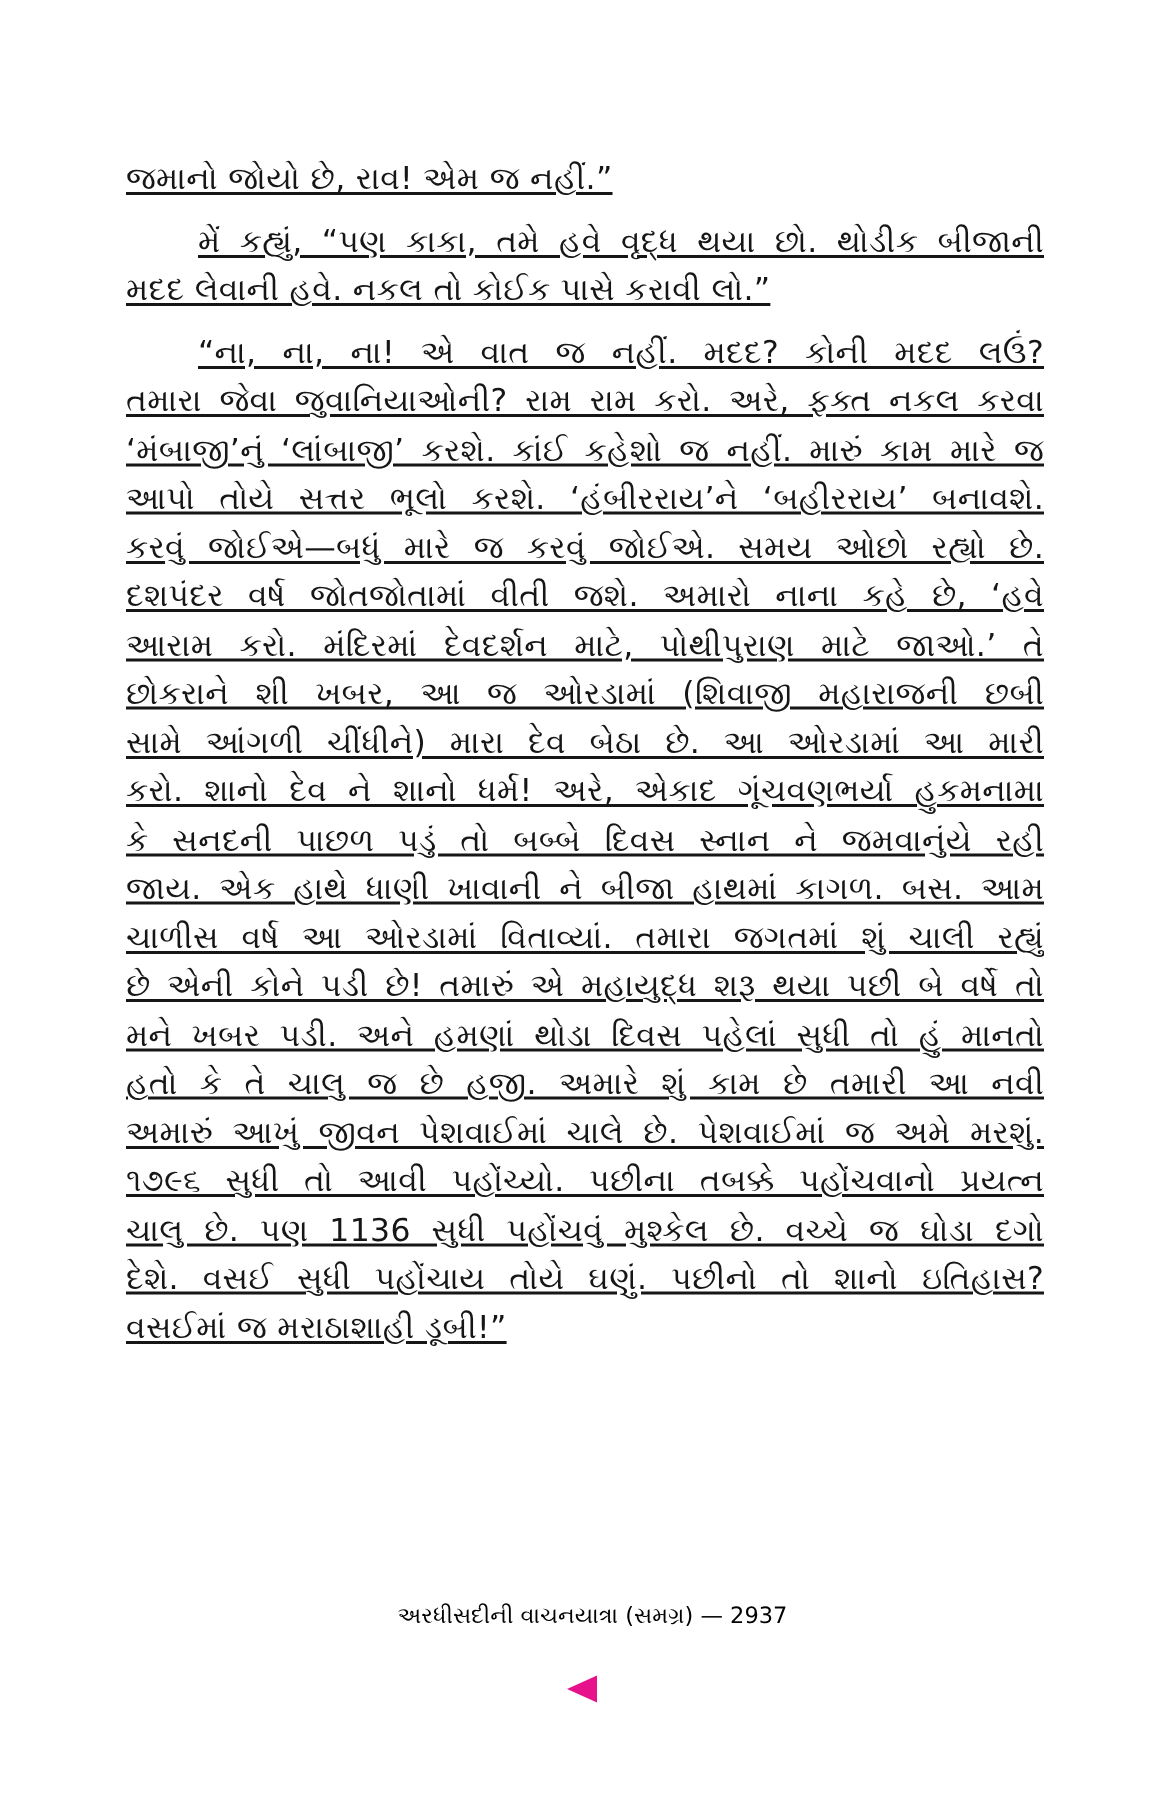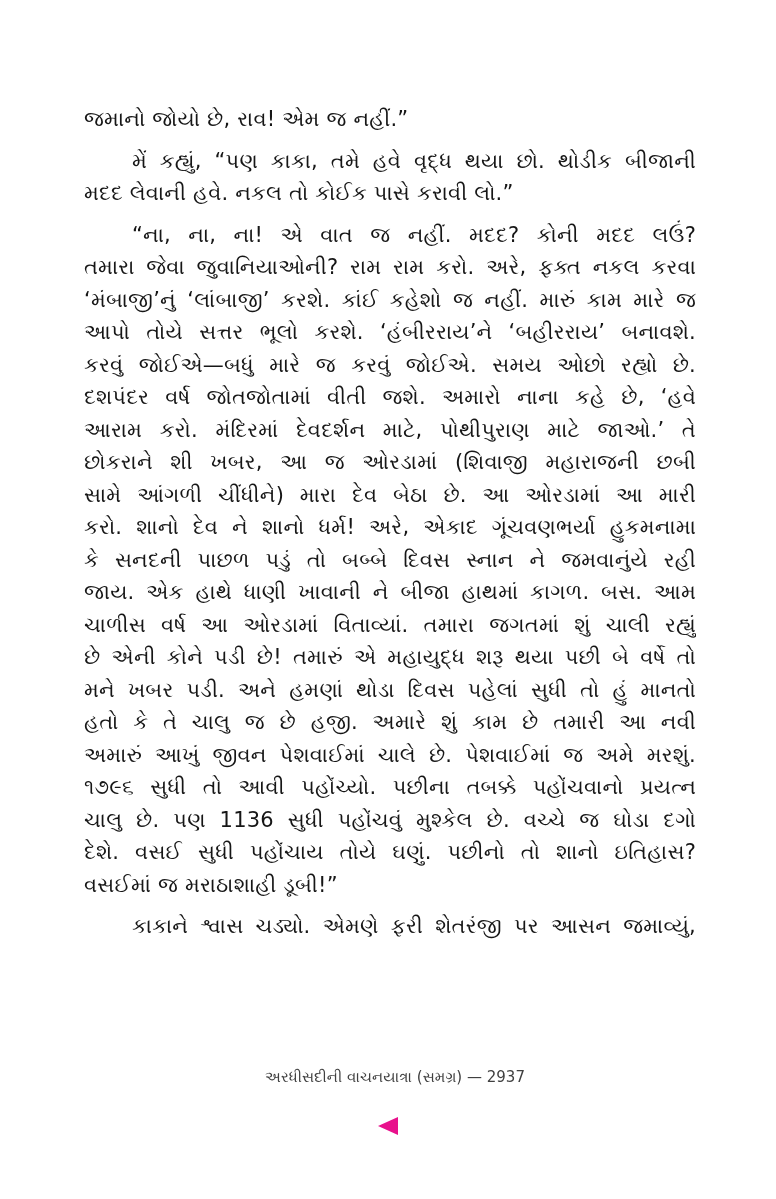--- a/index.html
+++ b/index.html
@@ -24,32 +24,33 @@
   .para + .para { margin-top: 9px; }
   .line {
     font-size: 21px;
     line-height: 32.5px;
     height: 32.5px;
     overflow: hidden;
     text-align: justify;
     text-align-last: justify;
     white-space: normal;
     letter-spacing: 0.2px;
+    text-decoration: underline;
   }
   .line.last { text-align-last: left; }
   .line.indent { text-indent: 48px; }
   .footer {
     position: absolute;
     left: 0; top: 1068px;
     width: 776px;
     text-align: center;
   }
   .footer-text {
     font-size: 15px;
-    color: #404040;
+    color: #000000;
     padding-left: 14px;
   }
   .arrow {
     position: absolute;
     left: 378px; top: 1117px;
     width: 0; height: 0;
     border-top: 9px solid transparent;
     border-bottom: 9px solid transparent;
     border-right: 20px solid #e8118c;
     cursor: pointer;
@@ -85,21 +86,20 @@
         <div class="line">છે એની કોને પડી છે! તમારું એ મહાયુદ્ધ શરૂ થયા પછી બે વર્ષે તો</div>
         <div class="line">મને ખબર પડી. અને હમણાં થોડા દિવસ પહેલાં સુધી તો હું માનતો</div>
         <div class="line">હતો કે તે ચાલુ જ છે હજી. અમારે શું કામ છે તમારી આ નવી</div>
         <div class="line">અમારું આખું જીવન પેશવાઈમાં ચાલે છે. પેશવાઈમાં જ અમે મરશું.</div>
         <div class="line">૧૭૯૬ સુધી તો આવી પહોંચ્યો. પછીના તબક્કે પહોંચવાનો પ્રયત્ન</div>
         <div class="line">ચાલુ છે. પણ 1136 સુધી પહોંચવું મુશ્કેલ છે. વચ્ચે જ ઘોડા દગો</div>
         <div class="line">દેશે. વસઈ સુધી પહોંચાય તોયે ઘણું. પછીનો તો શાનો ઇતિહાસ?</div>
         <div class="line last">વસઈમાં જ મરાઠાશાહી ડૂબી!”</div>
       </div>
       <div class="para">
-        <div class="line indent">કાકાને શ્વાસ ચડ્યો. એમણે ફરી શેતરંજી પર આસન જમાવ્યું,</div>
       </div>
     </main>
 
   <footer class="footer">
     <div class="footer-text">અરધીસદીની વાચનયાત્રા (સમગ્ર) — 2937</div>
   </footer>
 
   <div class="arrow" style="border-right-color: rgb(232, 17, 140);"></div>
 
 </div>

